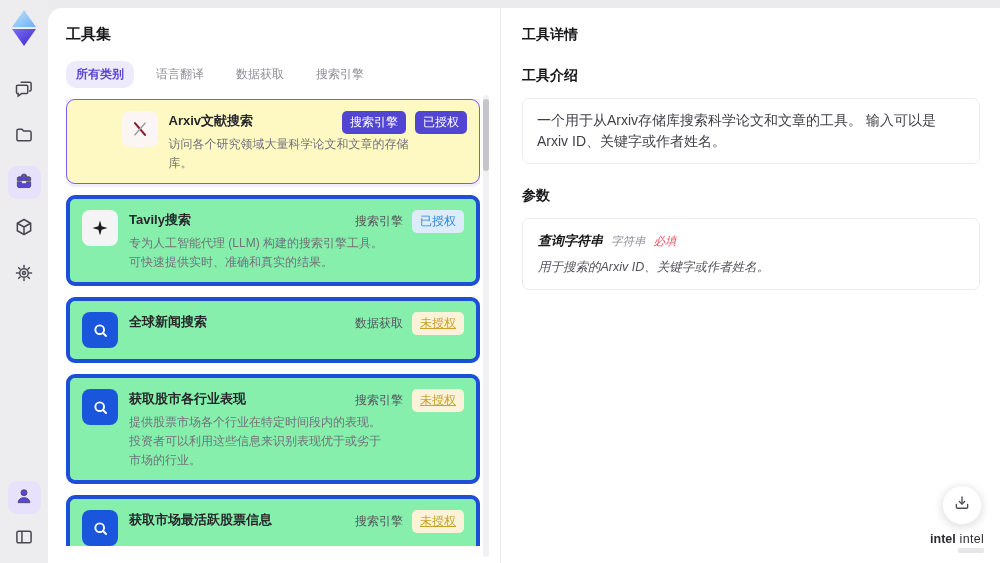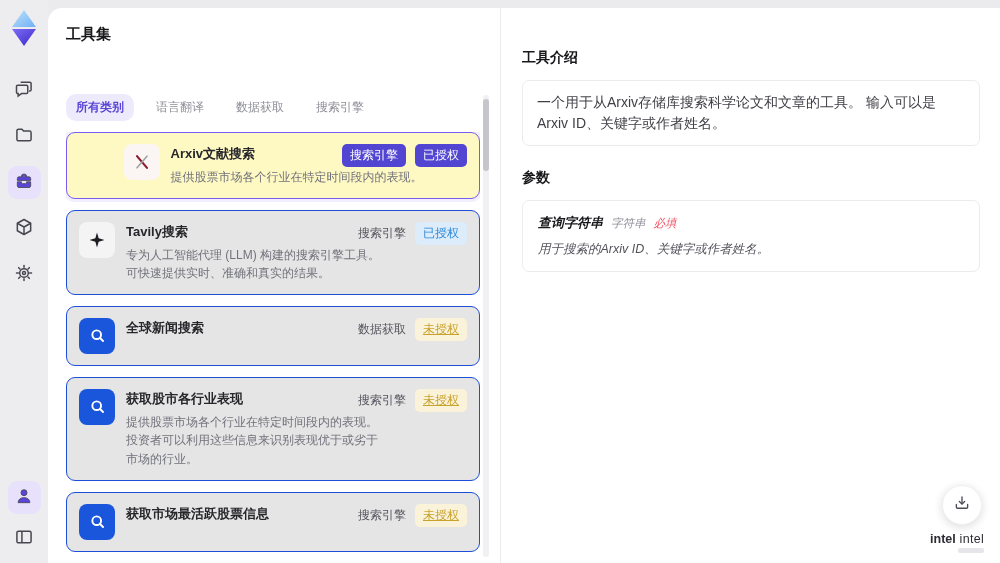--- a/index.html
+++ b/index.html
@@ -22,25 +22,25 @@
   .rail-item.user { background:#e7e1fb; }
   
   .main {
     position:absolute; left:48px; top:8px; width:952px; height:555px;
     background:#ffffff; border-top-left-radius:14px; display:flex; overflow:hidden;
   }
   
   .list-panel { width:452px; padding:17px 0 0 18px; position:relative; flex-shrink:0; }
   .list-title { font-size:15px; font-weight:bold; color:#18181b; }
   .tabs { margin-top:17px; display:flex; gap:12px; align-items:center; }
-  .tab { border:none; background:transparent; font-size:12px; color:#8f8f99; padding:5px 10px; border-radius:10px; cursor:pointer; font-family:inherit;margin-top:33px; }
+  .tab { border:none; background:transparent; font-size:12px; color:#8f8f99; padding:5px 10px; border-radius:10px; cursor:pointer; font-family:inherit; }
   .tab.active { color:#5a44d8; background:#edeafb; font-weight:bold; }
   .tool-list { margin-top:11px; display:flex; flex-direction:column; gap:11px; height:447px; overflow:hidden; width:414px; }
   .tool-card {
-    border:1px solid #1d4ed8; border-radius:9px; background:#e5e5e5;
+    border:4px solid #1d4ed8; border-radius:9px; background:#86efac;
     padding:11px 12px; display:flex; gap:11px; position:relative; flex-shrink:0; cursor:pointer;
   }
   .tool-card.selected {
     border:1.5px solid #7a5cf0; background:#fef9c3;
     box-shadow:0 0 0 3px rgba(122,92,240,0.10);
     justify-content:center;
   }
   .tool-icon { width:36px; height:36px; border-radius:8px; flex-shrink:0; display:flex; align-items:center; justify-content:center; font-size:19px; }
   .arxiv-icon { background:#fbf5f4; color:#8c1d2f; font-weight:bold; }
   .tavily-icon { background:#f4f4f5; color:#1c1c21; }
@@ -186,21 +186,21 @@
     <div class="tool-list" id="tool-list">
   <div class="tool-card selected">
     <div class="tool-icon arxiv-icon">
             <svg width="20" height="20" viewBox="0 0 24 24" stroke-linecap="round">
               <line x1="6" y1="5" x2="18" y2="19" stroke="#8c1d2f" stroke-width="2.6"></line>
               <line x1="18" y1="5" x2="6" y2="19" stroke="#9aa0a6" stroke-width="1.8"></line>
             </svg>
           </div>
     <div class="tool-text">
       <div class="tool-name">Arxiv文献搜索</div>
-      <div class="tool-desc">提供股票市场各个行业在特定时间段内的表现。</div>
+      <div class="tool-desc">访问各个研究领域大量科学论文和文章的存储库。</div>
     </div>
     <div class="tool-badges">
       <span class="tool-category badge badge-purple">搜索引擎</span>
       <span class="tool-auth badge badge-purple">已授权</span>
     </div>
   </div>
 
   <div class="tool-card">
     <div class="tool-icon tavily-icon">
             <svg width="18" height="18" viewBox="0 0 24 24" fill="#1c1c21">
@@ -267,20 +267,21 @@
     </div>
   </div>
 
 </div>
     <div class="scroll-track">
       <div class="scroll-thumb"></div>
     </div>
   </div>
 
   <div class="detail-panel">
+    <div class="detail-title">工具详情</div>
     <div class="section-heading">工具介绍</div>
     <div class="intro-box">一个用于从Arxiv存储库搜索科学论文和文章的工具。 输入可以是Arxiv ID、关键字或作者姓名。</div>
     <div class="section-heading">参数</div>
     <div class="param-box">
       <div class="param-line">
         <span class="param-name">查询字符串</span>
         <span class="param-type">字符串</span>
         <span class="param-required">必填</span>
       </div>
       <div class="param-desc">用于搜索的Arxiv ID、关键字或作者姓名。</div>

